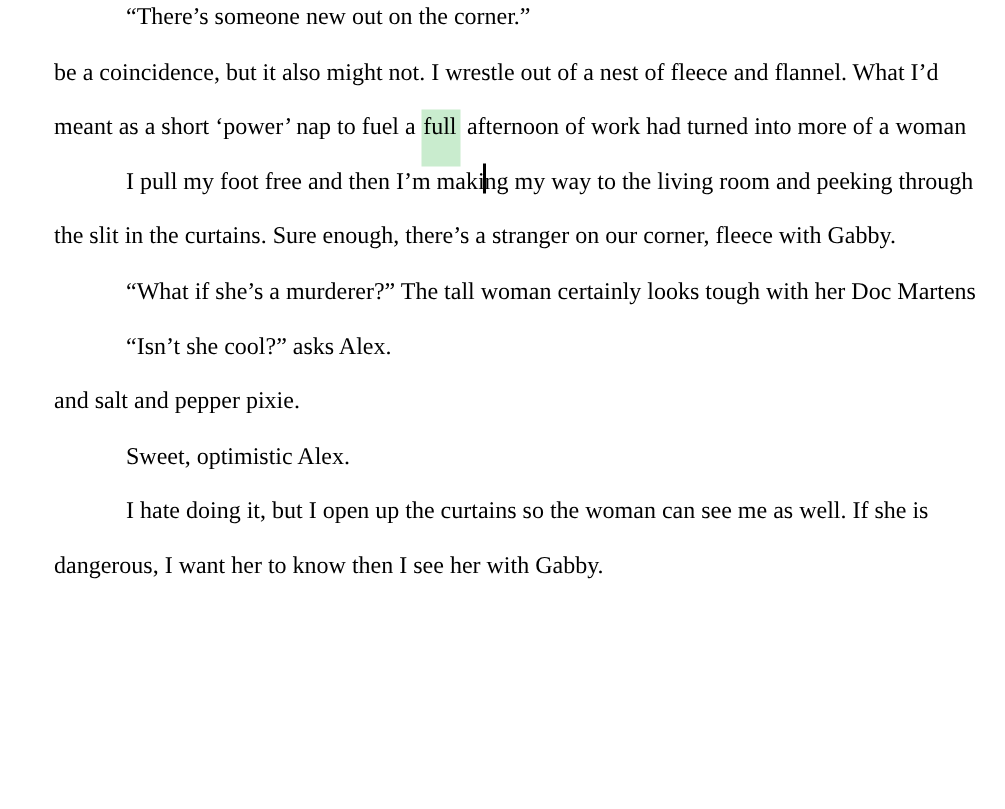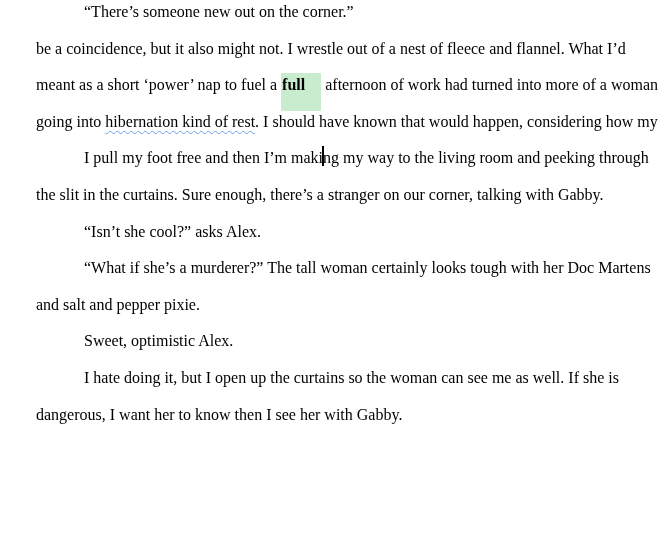--- a/index.html
+++ b/index.html
@@ -24,22 +24,21 @@
   .line {
     height: 36.6px;
     line-height: 36.6px;
     white-space: pre;
   }
   .line.indent {
     padding-left: 48px;
   }
   .seg.highlight {
     background: var(--highlight, #c9ecce);
-    padding: 3px 16px 18px 1px;
-    font-weight: bold;
+    padding: 3px 3px 18px 1px;
   }
   .seg.grammar {
     text-decoration-line: underline;
     text-decoration-style: wavy;
     text-decoration-color: var(--grammar, #6d9eea);
     text-decoration-thickness: 1px;
     text-underline-offset: 3px;
   }
   .caret {
     display: inline-block;
@@ -50,22 +49,21 @@
     background: var(--cursor, #000000);
   }
 </style>
 </head>
 <body>
 
 <div class="page" id="page">
     <div class="line indent"><span class="seg">“There’s someone new out on the corner.”</span></div>
     <div class="line"><span class="seg">be a coincidence, but it also might not. I wrestle out of a nest of fleece and flannel. What I’d</span></div>
     <div class="line"><span class="seg">meant as a short ‘power’ nap to fuel a </span><span class="seg highlight">full</span><span class="seg"> afternoon of work had turned into more of a woman</span></div>
-    <div class="line"><span class="seg">going into </span><span class="seg grammar">hibernation kind of rest</span><span class="seg">. I should have known that would happen, considering how my</span></div>
     <div class="line indent"><span class="seg">I pull my foot free and then I’m maki</span><span class="caret"></span><span class="seg">ng my way to the living room and peeking through</span></div>
-    <div class="line"><span class="seg">the slit in the curtains. Sure enough, there’s a stranger on our corner, talking with Gabby.</span></div>
+    <div class="line"><span class="seg">the slit in the curtains. Sure enough, there’s a stranger on our corner, fleece with Gabby.</span></div>
+    <div class="line indent"><span class="seg">“What if she’s a murderer?” The tall woman certainly looks tough with her Doc Martens</span></div>
     <div class="line indent"><span class="seg">“Isn’t she cool?” asks Alex.</span></div>
-    <div class="line indent"><span class="seg">“What if she’s a murderer?” The tall woman certainly looks tough with her Doc Martens</span></div>
     <div class="line"><span class="seg">and salt and pepper pixie.</span></div>
     <div class="line indent"><span class="seg">Sweet, optimistic Alex.</span></div>
     <div class="line indent"><span class="seg">I hate doing it, but I open up the curtains so the woman can see me as well. If she is</span></div>
     <div class="line"><span class="seg">dangerous, I want her to know then I see her with Gabby.</span></div>
   </div>
 
 </body></html>

